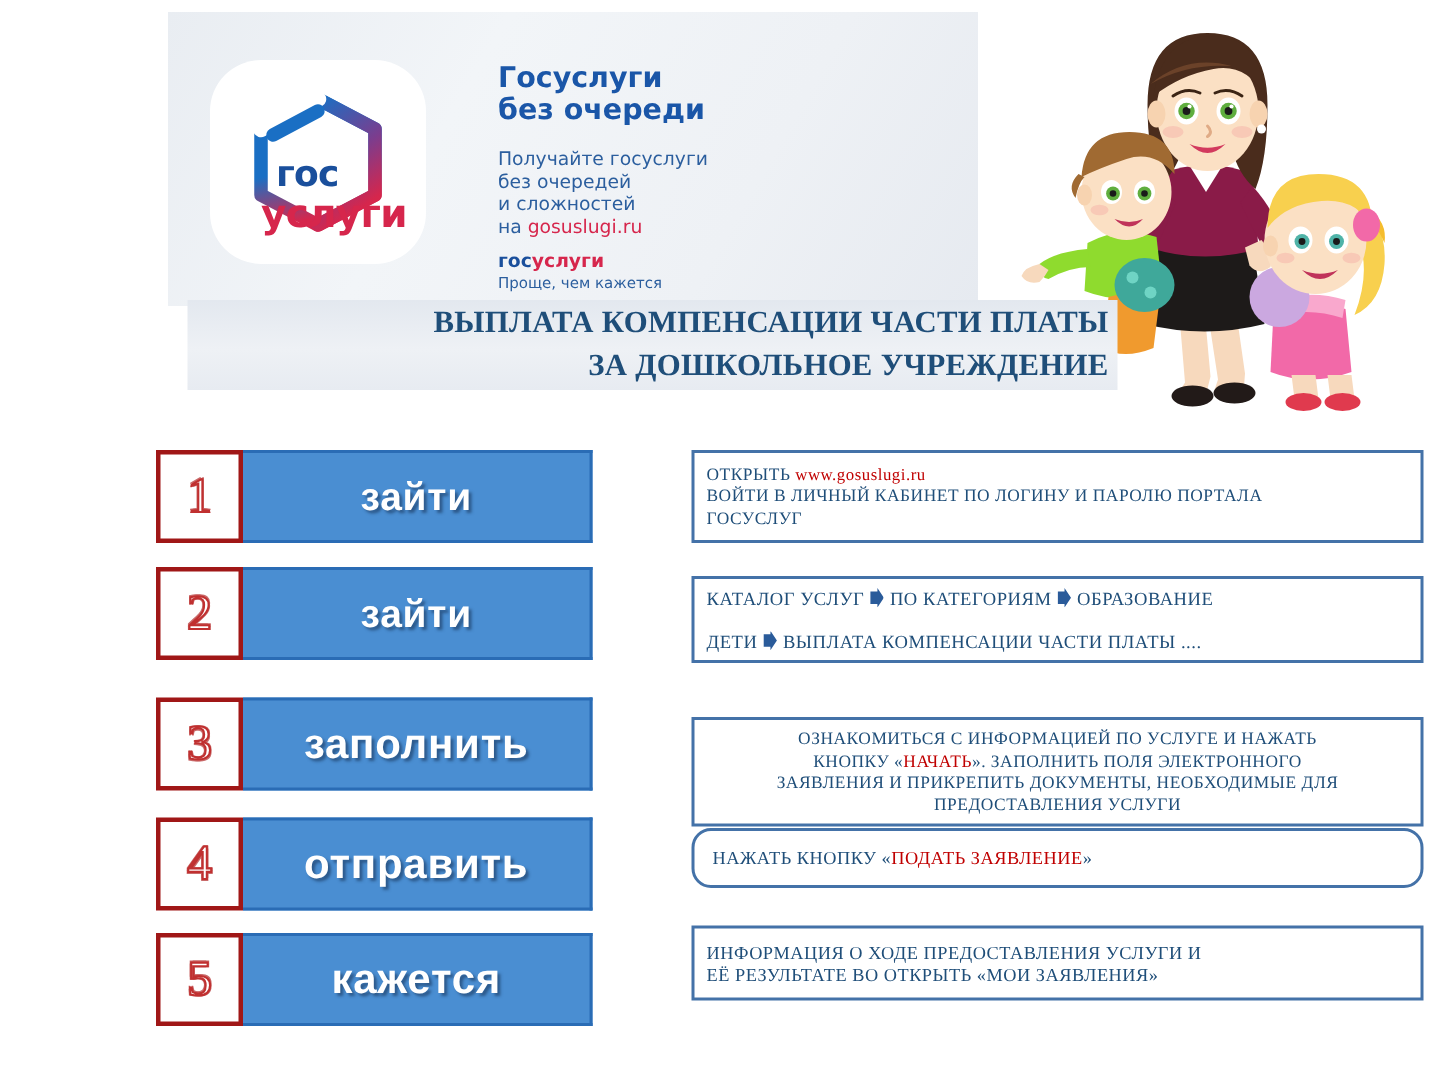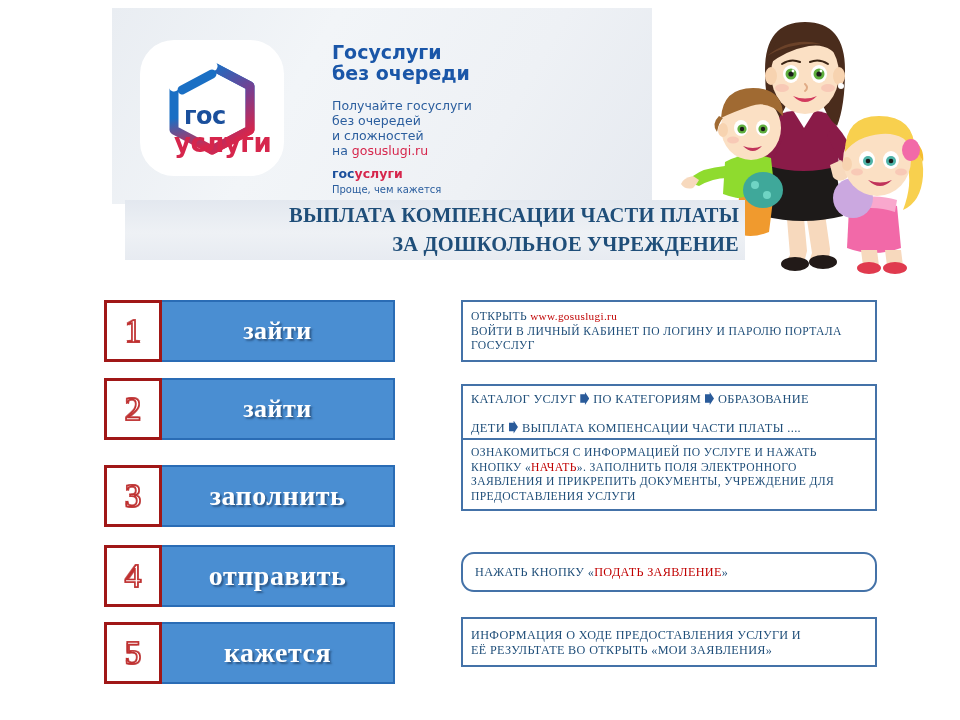--- a/index.html
+++ b/index.html
@@ -181,34 +181,34 @@
     width: 233px;
     box-sizing: border-box;
     background: #4a8ed2;
     border: 2px solid #2a6cb5;
     border-left: none;
     display: flex;
     align-items: center;
     justify-content: center;
   }
   .step-label {
-    font-family: Liberation Serif, serif;
+    font-family: Liberation Sans, sans-serif;
     font-weight: bold;
     font-size: 26px;
     color: #ffffff;
     letter-spacing: 0.5px;
     text-shadow: 2px 2px 2px rgba(20,45,80,0.55);
   }
   .step-label.small { font-size: 28px; text-align: right; }
 
   
   .desc-box {
     position: absolute;
     left: 461px;
-    width: 416px;
+    width: 488px;
     box-sizing: border-box;
     background: #ffffff;
     border: 2px solid #4472a8;
     font-family: "Liberation Serif", serif;
     font-size: 11.6px;
     line-height: 14.5px;
     color: #1f4e79;
     letter-spacing: 0.35px;
     padding: 6px 8px 5px 8px;
     display: flex;
@@ -230,21 +230,21 @@
 
   
   #step-row-1 { top: 300px; height: 62px; }
   #step-row-2 { top: 378px; height: 62px; }
   #step-row-3 { top: 465px; height: 62px; }
   #step-row-4 { top: 545px; height: 62px; }
   #step-row-5 { top: 622px; height: 62px; }
 
   #desc-box-1 { top: 300px; height: 62px; }
   #desc-box-2 { top: 384px; height: 58px; }
-  #desc-box-3 { top: 438px; height: 73px; }
+  #desc-box-3 { top: 478px; height: 73px; align-items: center; }
   #desc-box-4 { top: 552px; height: 40px; border-radius: 13px; }
   #desc-box-5 { top: 617px; height: 50px; }
 </style>
 </head>
 <body>
 
 <div id="gosuslugi-banner">
   <div id="banner-logo-plate">
     <svg class="hexring" viewBox="0 0 108 104">
       <defs>
@@ -441,21 +441,21 @@
 </div>
 
 <div class="desc-box" id="desc-box-2">
   <div class="desc-line" style="font-size:12.4px;margin-bottom:14px;"><span>КАТАЛОГ  УСЛУГ</span><span class="arrow-sep"></span><span>ПО КАТЕГОРИЯМ</span><span class="arrow-sep"></span><span>ОБРАЗОВАНИЕ</span></div>
   <div class="desc-line" style="font-size:12.4px;"><span>ДЕТИ</span><span class="arrow-sep"></span><span>ВЫПЛАТА  КОМПЕНСАЦИИ  ЧАСТИ  ПЛАТЫ  ....</span></div>
 </div>
 
 <div class="desc-box" id="desc-box-3">
   <div class="desc-line">ОЗНАКОМИТЬСЯ  С ИНФОРМАЦИЕЙ  ПО УСЛУГЕ  И НАЖАТЬ</div>
   <div class="desc-line"><span>КНОПКУ  «</span><span class="red">НАЧАТЬ</span><span>». ЗАПОЛНИТЬ ПОЛЯ  ЭЛЕКТРОННОГО</span></div>
-  <div class="desc-line">ЗАЯВЛЕНИЯ  И ПРИКРЕПИТЬ  ДОКУМЕНТЫ,  УЧРЕЖДЕНИЕ  ДЛЯ</div>
+  <div class="desc-line">ЗАЯВЛЕНИЯ  И ПРИКРЕПИТЬ  ДОКУМЕНТЫ,  НЕОБХОДИМЫЕ  ДЛЯ</div>
   <div class="desc-line">ПРЕДОСТАВЛЕНИЯ  УСЛУГИ</div>
 </div>
 
 <div class="desc-box" id="desc-box-4">
   <div class="desc-line" style="font-size:12.2px;padding-left:4px;"><span>НАЖАТЬ КНОПКУ «</span><span class="red">ПОДАТЬ  ЗАЯВЛЕНИЕ</span><span>»</span></div>
 </div>
 
 <div class="desc-box" id="desc-box-5">
   <div class="desc-line" style="font-size:12.2px;">ИНФОРМАЦИЯ  О ХОДЕ ПРЕДОСТАВЛЕНИЯ  УСЛУГИ И</div>
   <div class="desc-line" style="font-size:12.2px;">ЕЁ  РЕЗУЛЬТАТЕ  ВО ОТКРЫТЬ  «МОИ  ЗАЯВЛЕНИЯ»</div>

